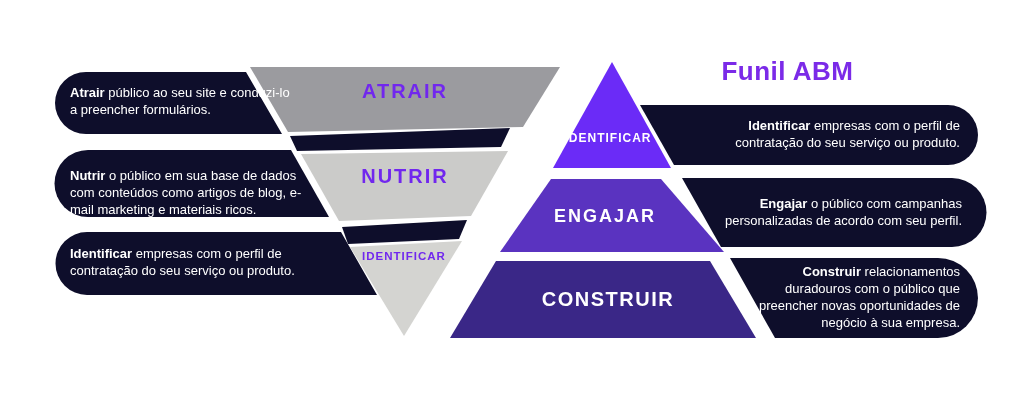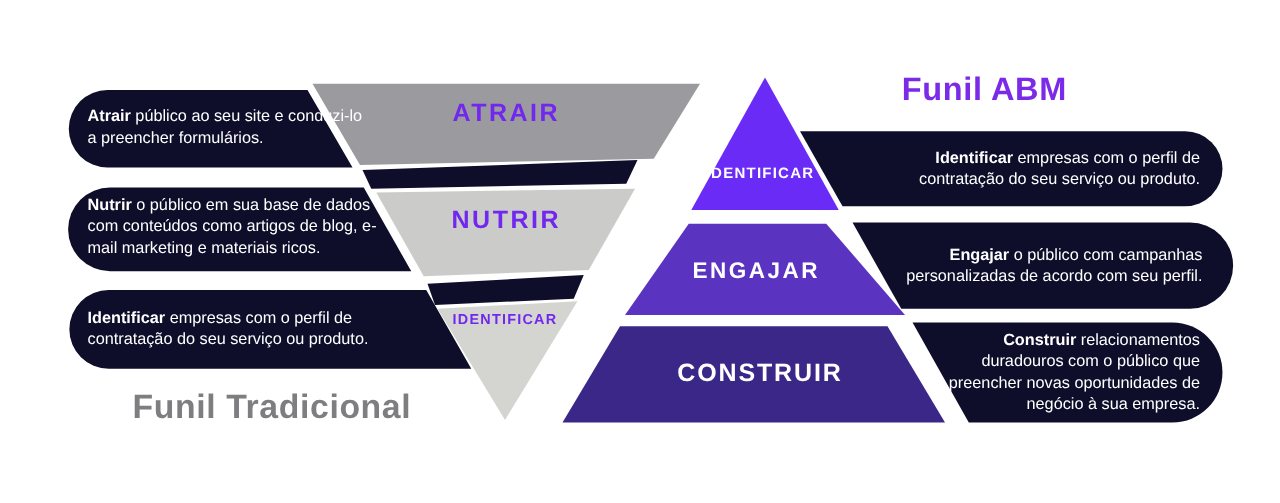--- a/index.html
+++ b/index.html
@@ -40,32 +40,31 @@
     <polygon points="290,136 510,128 501,147 297,151" fill="#0e0e2b"></polygon>
     <polygon points="301,154 508,151 471,216 339,221" fill="#cbcbc9"></polygon>
     <polygon points="342,227 467,220 459,239 348,244" fill="#0e0e2b"></polygon>
     <polygon points="350,247 462,241 404,336" fill="#d4d4d1"></polygon>
 
     <polygon points="612,62 671,168 553,168" fill="#6b2bf7"></polygon>
     <polygon points="551,179 661,179 724,252 500,252" fill="#5a33c0"></polygon>
     <polygon points="496,261 710,261 756,338 450,338" fill="#3a2787"></polygon>
   </svg>
 
-  <div class="title title-trad" style="left:100px;top:310px;width:235px;">Funil Tradicional</div>
   <div class="title title-abm" style="left:690px;top:56px;width:195px;">Funil ABM</div>
 
   <div class="stage-label gray-stage" style="left:305px;top:80px;width:200px;font-size:20px;">ATRAIR</div>
   <div class="stage-label gray-stage" style="left:305px;top:165px;width:200px;font-size:20px;">NUTRIR</div>
   <div class="stage-label gray-stage" style="left:304px;top:250px;width:200px;font-size:11.5px;letter-spacing:1px;">IDENTIFICAR</div>
 
   <div class="stage-label white-stage" style="left:533px;top:131px;width:150px;font-size:12px;letter-spacing:1px;">IDENTIFICAR</div>
   <div class="stage-label white-stage" style="left:505px;top:206px;width:200px;font-size:18px;">ENGAJAR</div>
   <div class="stage-label white-stage" style="left:503px;top:288px;width:210px;font-size:20px;letter-spacing:1.5px;">CONSTRUIR</div>
 
   <div class="txt left-align" style="left:70px;top:85px;width:225px;"><b>Atrair</b><span> público ao seu site e conduzi-lo a preencher formulários.</span></div>
-  <div class="txt left-align" style="left:70px;top:156px;width:252px;"><b>Nutrir</b><span> o público em sua base de dados com conteúdos como artigos de blog, e-mail marketing e materiais ricos.</span></div>
+  <div class="txt left-align" style="left:70px;top:168px;width:252px;"><b>Nutrir</b><span> o público em sua base de dados com conteúdos como artigos de blog, e-mail marketing e materiais ricos.</span></div>
   <div class="txt left-align" style="left:70px;top:246px;width:245px;"><b>Identificar</b><span> empresas com o perfil de contratação do seu serviço ou produto.</span></div>
 
   <div class="txt right-align" style="left:715px;top:118px;width:245px;"><b>Identificar</b><span> empresas com o perfil de contratação do seu serviço ou produto.</span></div>
   <div class="txt right-align" style="left:704px;top:196px;width:258px;"><b>Engajar</b><span> o público com campanhas personalizadas de acordo com seu perfil.</span></div>
   <div class="txt right-align" style="left:742px;top:264px;width:218px;"><b>Construir</b><span> relacionamentos duradouros com o público que preencher novas oportunidades de negócio à sua empresa.</span></div>
 
 </div>
 
 </body></html>

